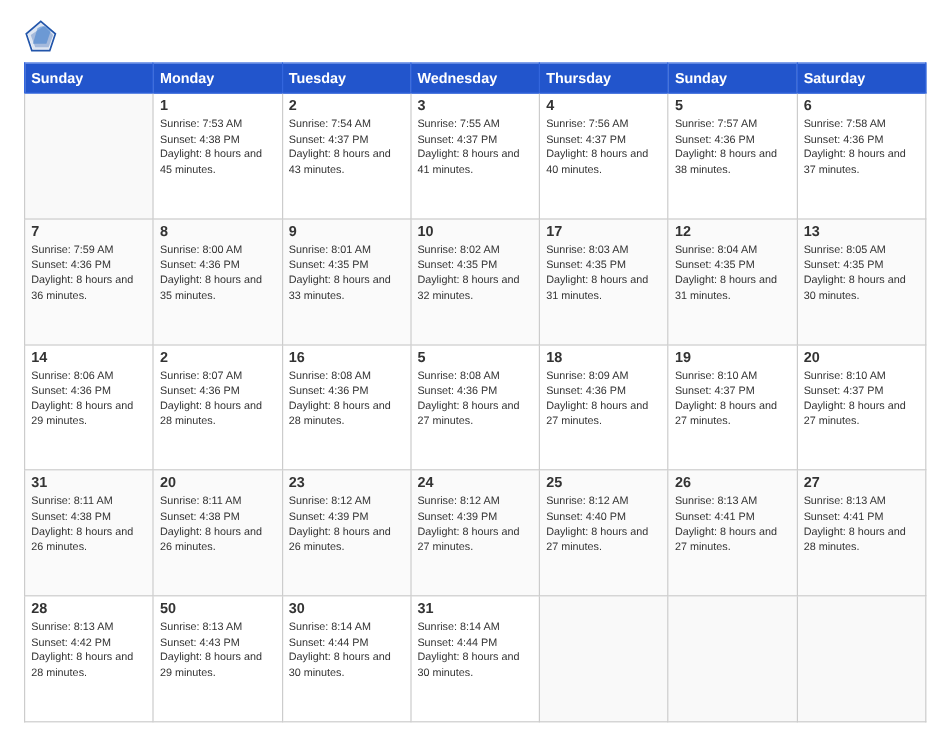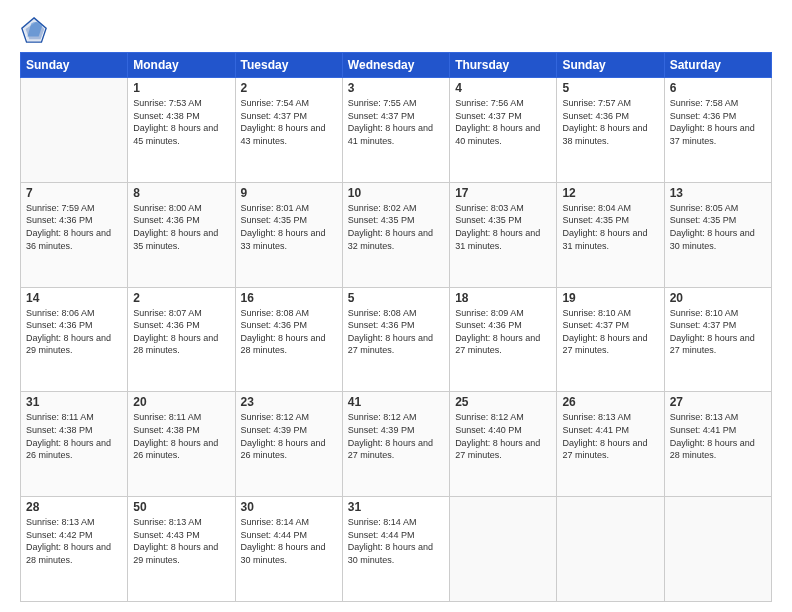--- a/index.html
+++ b/index.html
@@ -232,21 +232,21 @@
           </td>
           <td>
             <div class="day-number">20</div>
             <div class="day-info">Sunrise: 8:11 AM<br>Sunset: 4:38 PM<br>Daylight: 8 hours and 26 minutes.</div>
           </td>
           <td>
             <div class="day-number">23</div>
             <div class="day-info">Sunrise: 8:12 AM<br>Sunset: 4:39 PM<br>Daylight: 8 hours and 26 minutes.</div>
           </td>
           <td>
-            <div class="day-number">41</div>
+            <div class="day-number">24</div>
             <div class="day-info">Sunrise: 8:12 AM<br>Sunset: 4:39 PM<br>Daylight: 8 hours and 27 minutes.</div>
           </td>
           <td>
             <div class="day-number">25</div>
             <div class="day-info">Sunrise: 8:12 AM<br>Sunset: 4:40 PM<br>Daylight: 8 hours and 27 minutes.</div>
           </td>
           <td>
             <div class="day-number">26</div>
             <div class="day-info">Sunrise: 8:13 AM<br>Sunset: 4:41 PM<br>Daylight: 8 hours and 27 minutes.</div>
           </td>

